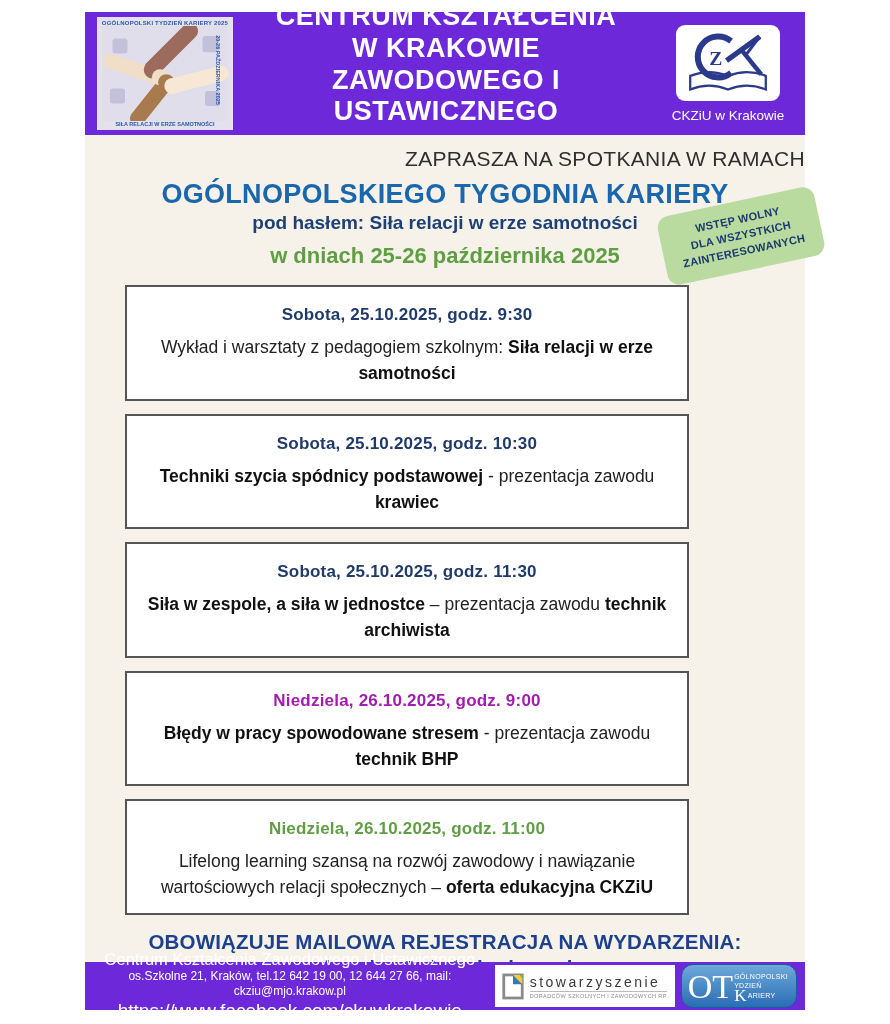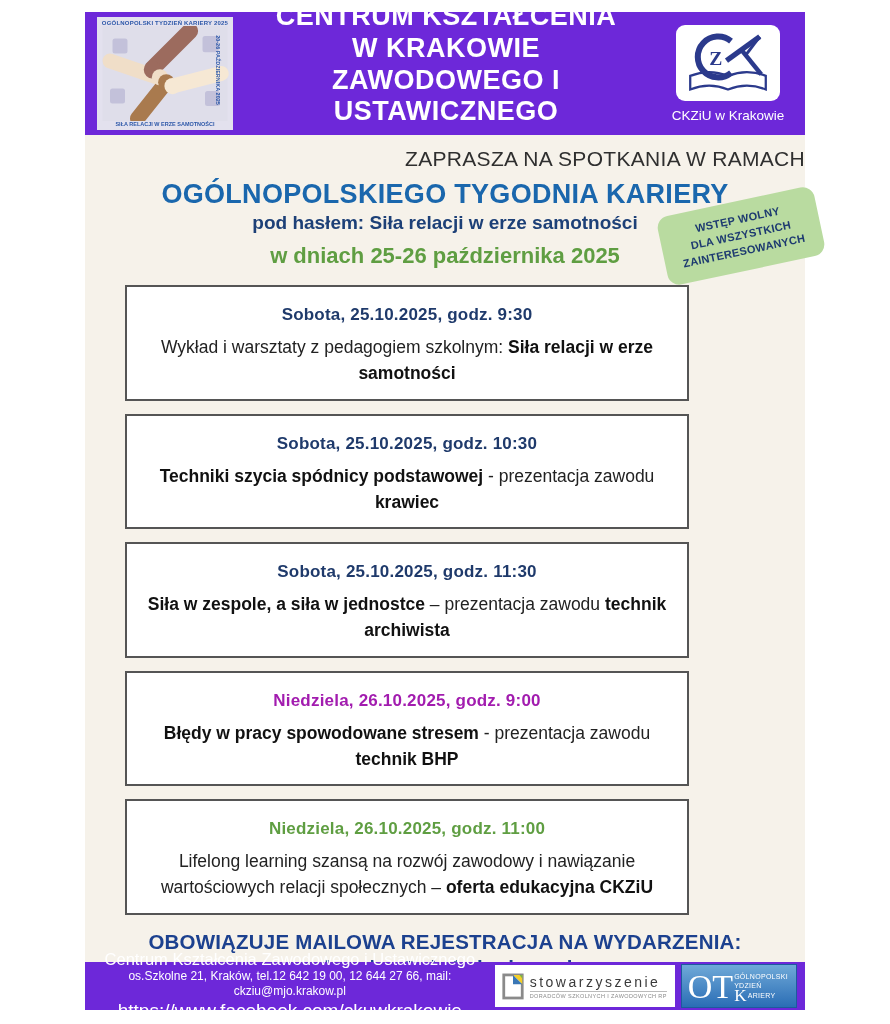--- a/index.html
+++ b/index.html
@@ -49,21 +49,21 @@
   .f-org{font-size:16.5px;}
   .f-contact{font-size:12px;}
   .f-fb{font-size:19px;cursor:pointer;}
   .footer-logos{display:flex;align-items:center;gap:6px;margin-right:8px;flex:none;}
   .assoc-logo{display:flex;align-items:center;gap:5px;background:#ffffff;height:42px;
               padding:0 8px 0 6px;}
   .assoc-text{text-align:left;}
   .assoc-name{font-size:14px;letter-spacing:2.5px;color:#3a3a3a;border-bottom:1px solid #bbb;padding-bottom:1px;}
   .assoc-sub{font-size:5.5px;color:#8a8a8a;letter-spacing:.4px;margin-top:1px;}
   .otk-logo{display:flex;align-items:flex-start;background:linear-gradient(#6fa9d8,#2a6db5);
-            border:1px solid #1d5a9e;border-radius:0;height:44px;box-sizing:border-box;
+            border:1px solid #1d5a9e;border-radius:12px;height:44px;box-sizing:border-box;
             padding:2px 8px 2px 6px;color:#ffffff;}
   .otk-big{font-family:"Liberation Serif",serif;font-size:34px;line-height:40px;}
   .otk-col{font-size:7px;line-height:1.35;margin-left:1px;padding-top:5px;letter-spacing:.3px;}
   .otk-row3{display:flex;align-items:flex-start;}
   .otk-k{font-family:"Liberation Serif",serif;font-size:17px;line-height:10px;margin-right:1px;}
 </style>
 </head>
 <body>
 
 <div class="page">

